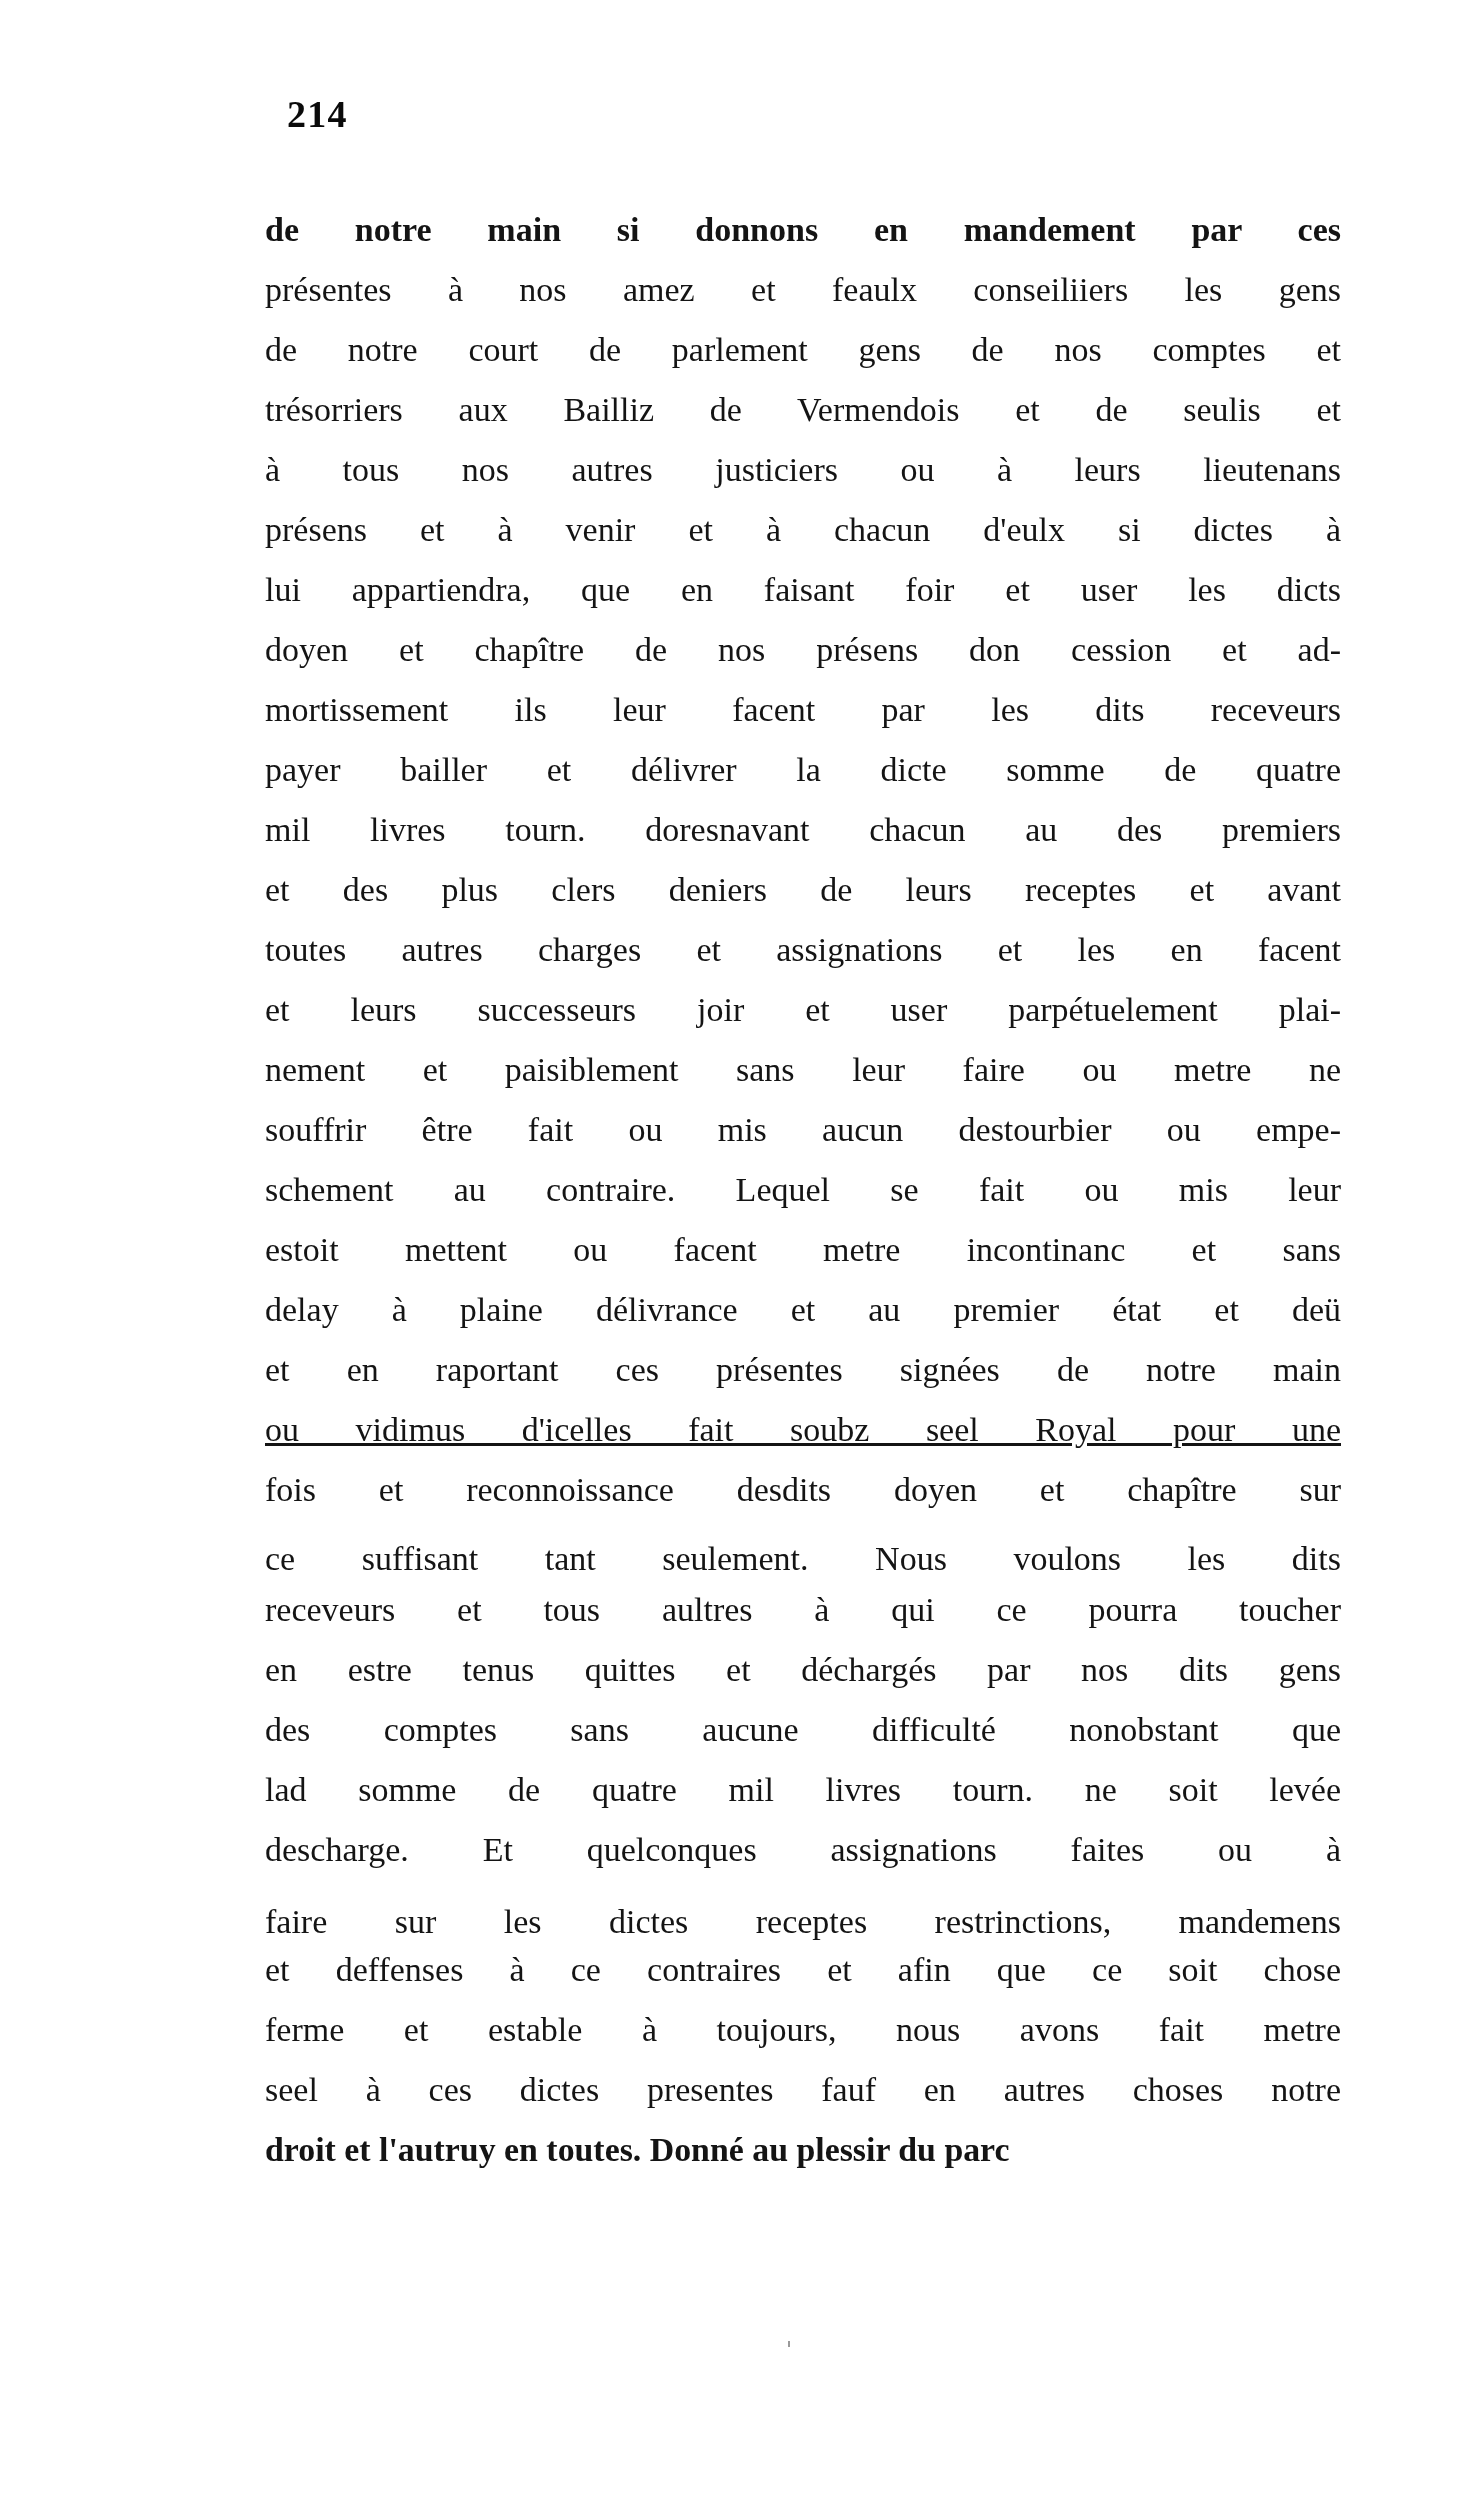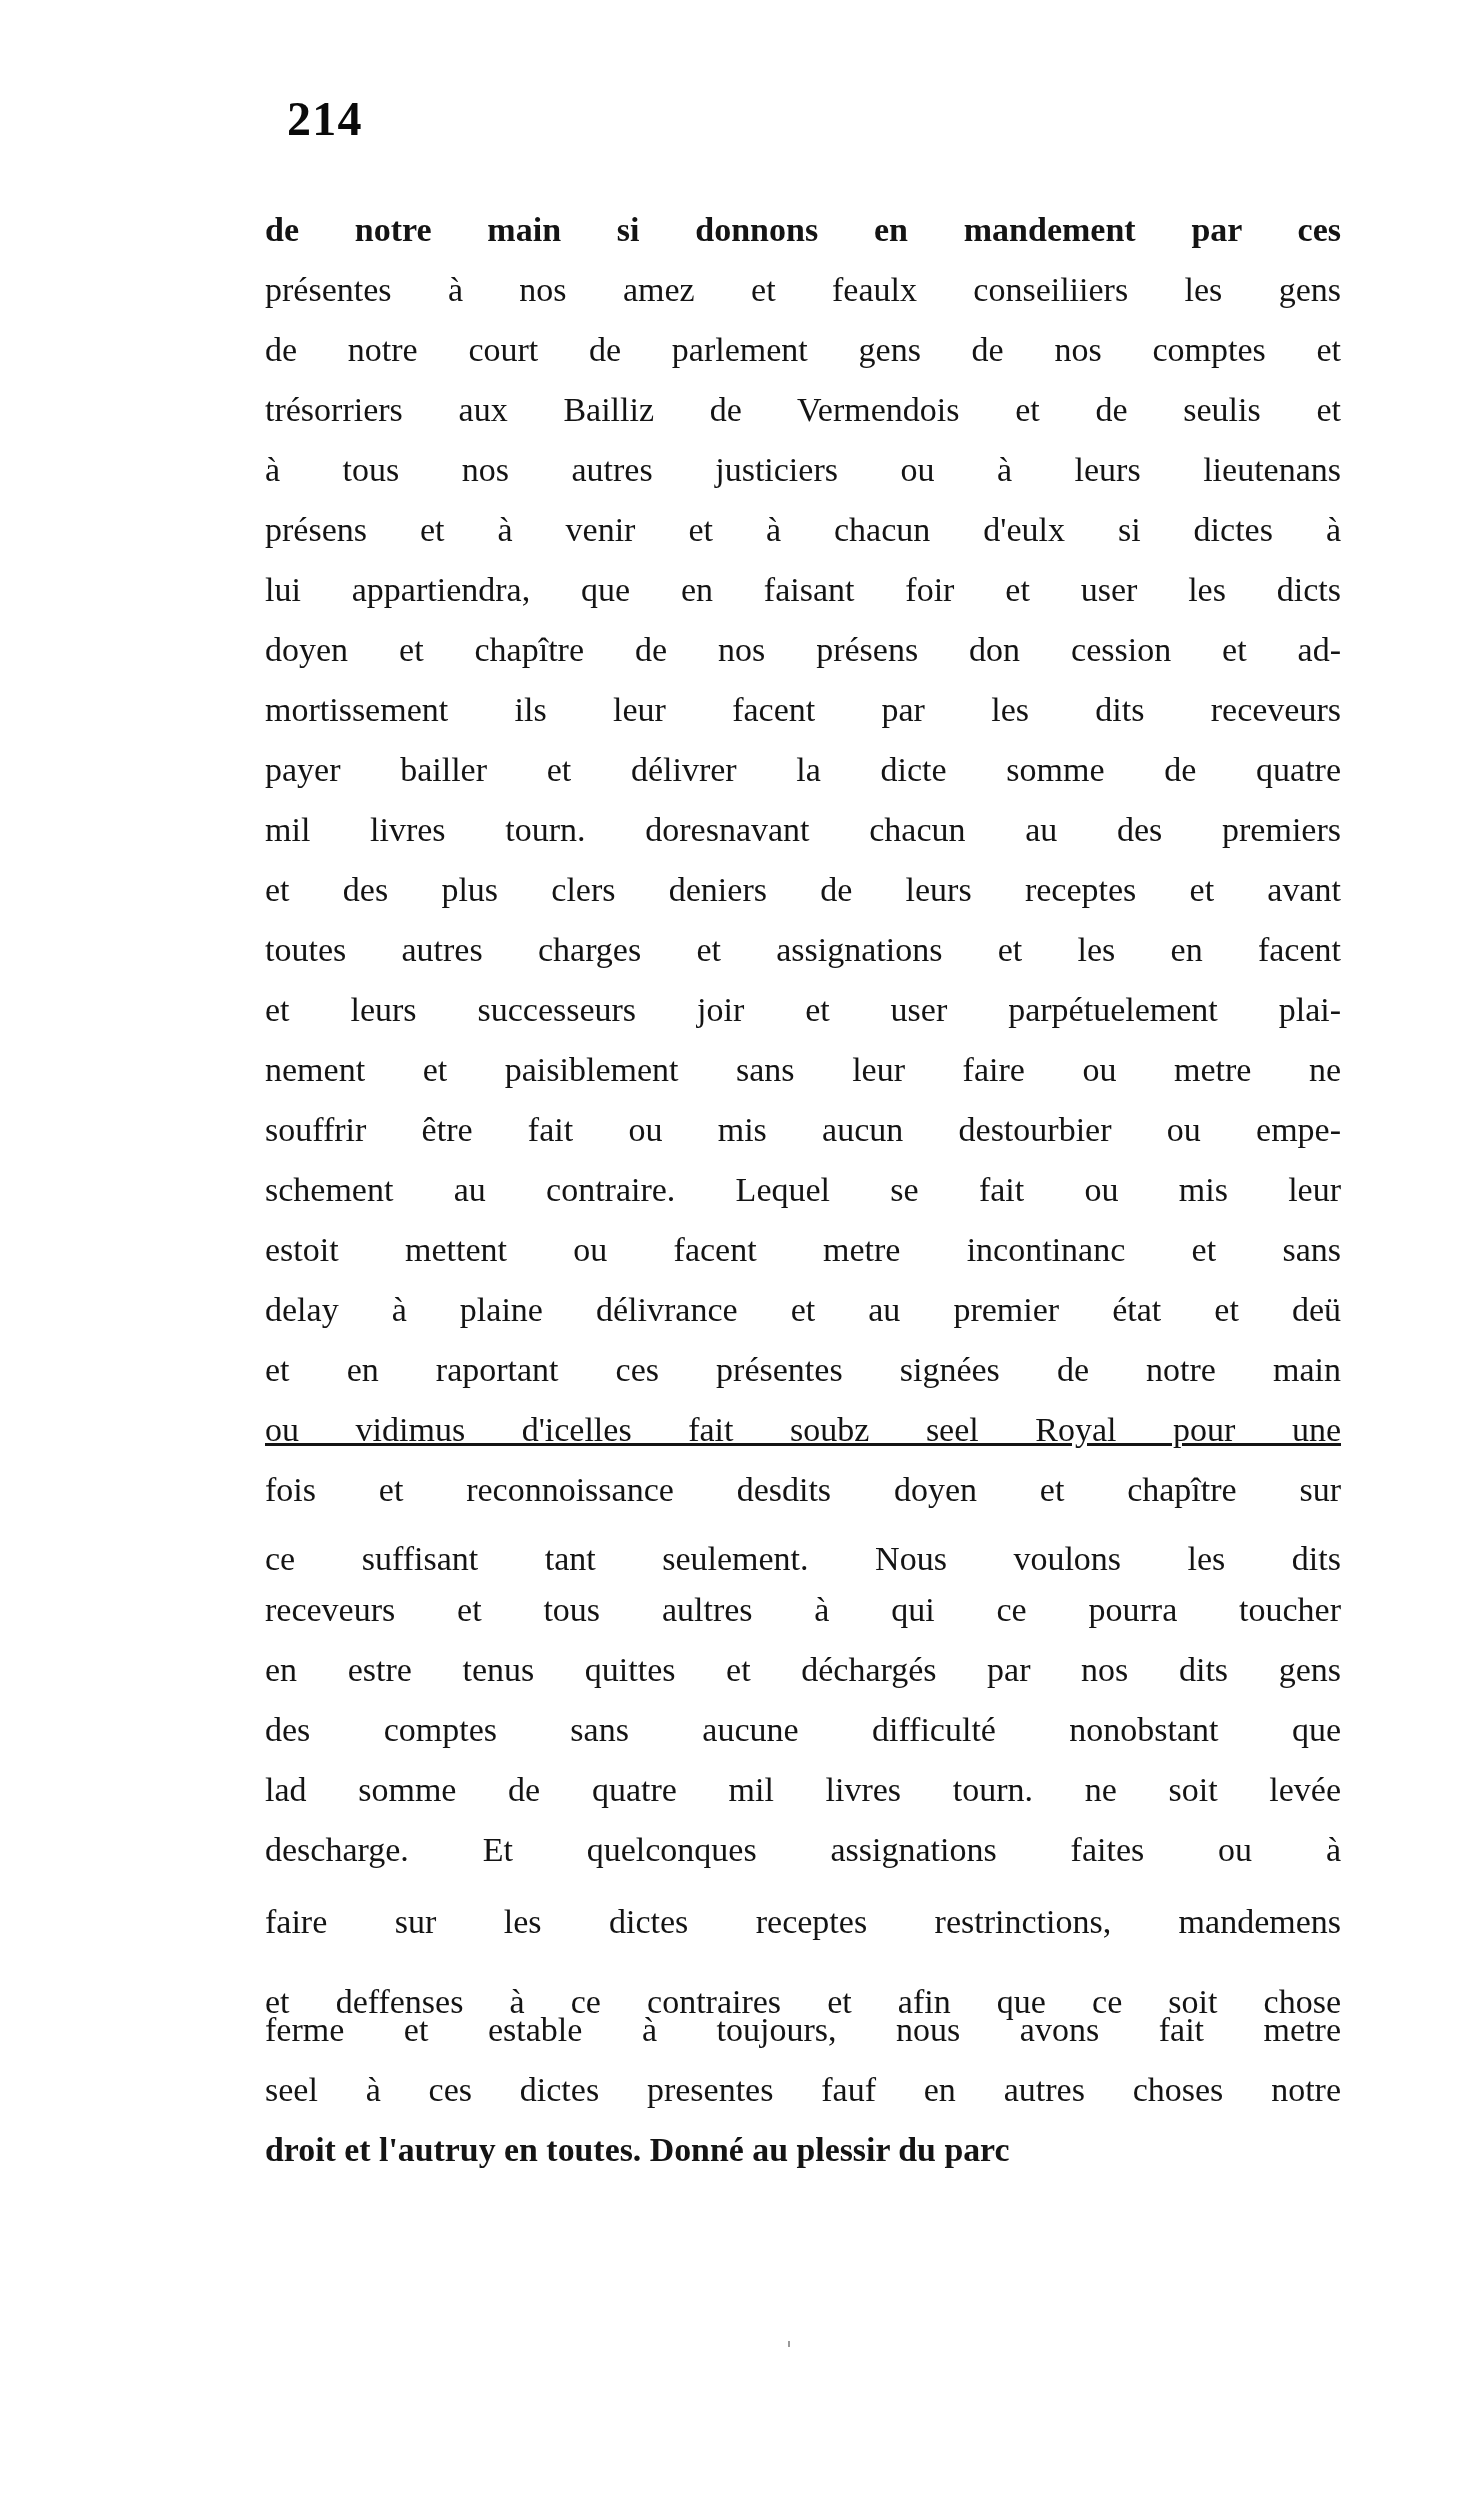--- a/index.html
+++ b/index.html
@@ -20,21 +20,21 @@
     left: 0;
     top: 0;
     width: 1465px;
     height: 2512px;
     background: #ffffff;
   }
   .page-number {
     position: absolute;
     left: 287px;
     top: 95px;
-    font-size: 48px;
+    font-size: 38px;
     font-weight: bold;
     line-height: 1;
     letter-spacing: 1.3px;
     color: #0a0a0a;
   }
   .text-block {
     position: absolute;
     left: 265px;
     top: 200px;
     width: 1076px;
@@ -97,21 +97,21 @@
     <div class="line"><span class="inner" style="width: 100%;">et en raportant ces présentes signées de notre main</span></div>
     <div class="line"><span class="inner" style="width: 100%; text-decoration: underline;">ou vidimus d'icelles fait soubz seel Royal pour une</span></div>
     <div class="line"><span class="inner" style="width: 100%;">fois et reconnoissance desdits doyen et chapître sur</span></div>
     <div class="line"><span class="inner" style="width: 100%; margin-top: 9px;">ce suffisant tant seulement. Nous voulons les dits</span></div>
     <div class="line"><span class="inner" style="width: 100%;">receveurs et tous aultres à qui ce pourra toucher</span></div>
     <div class="line"><span class="inner" style="width: 100%;">en estre tenus quittes et déchargés par nos dits gens</span></div>
     <div class="line"><span class="inner" style="width: 100%;">des comptes sans aucune difficulté nonobstant que</span></div>
     <div class="line"><span class="inner" style="width: 100%;">lad somme de quatre mil livres tourn. ne soit levée</span></div>
     <div class="line"><span class="inner" style="width: 100%;">descharge. Et quelconques assignations faites ou à</span></div>
     <div class="line"><span class="inner" style="width: 100%; margin-top: 12px;">faire sur les dictes receptes restrinctions, mandemens</span></div>
-    <div class="line"><span class="inner" style="width: 100%; margin-top: 32px;">et deffenses à ce contraires et afin que ce soit chose</span></div>
+    <div class="line"><span class="inner" style="width: 100%;">et deffenses à ce contraires et afin que ce soit chose</span></div>
     <div class="line"><span class="inner" style="width: 100%;">ferme et estable à toujours, nous avons fait metre</span></div>
     <div class="line"><span class="inner" style="width: 100%;">seel à ces dictes presentes fauf en autres choses notre</span></div>
     <div class="line bold"><span class="inner" style="width: 1081px; transform-origin: left center; transform: scaleX(0.9953); text-align-last: left;">droit et l'autruy en toutes. Donné au plessir du parc</span></div>
   </div>
 
   <div class="stray-mark"></div>
 </div>
 
 
 </body></html>

